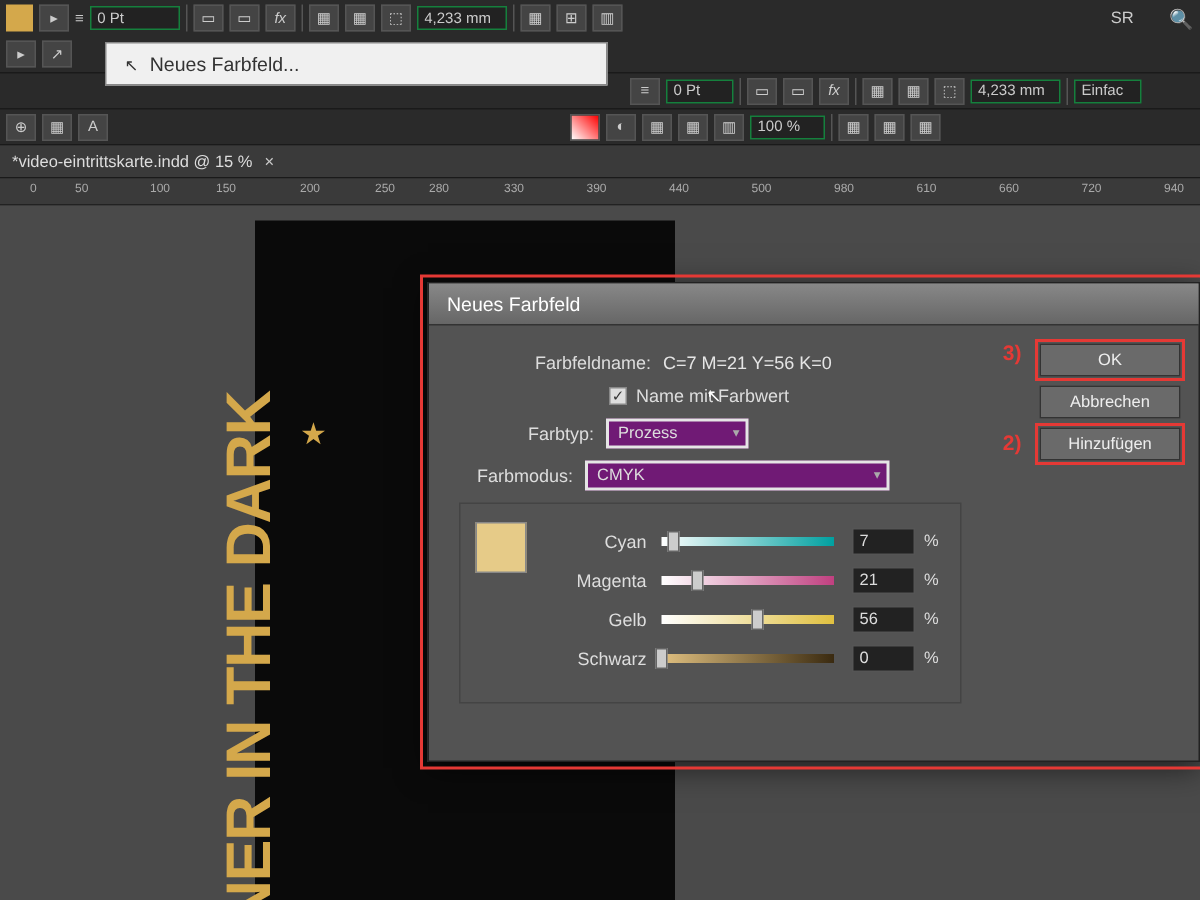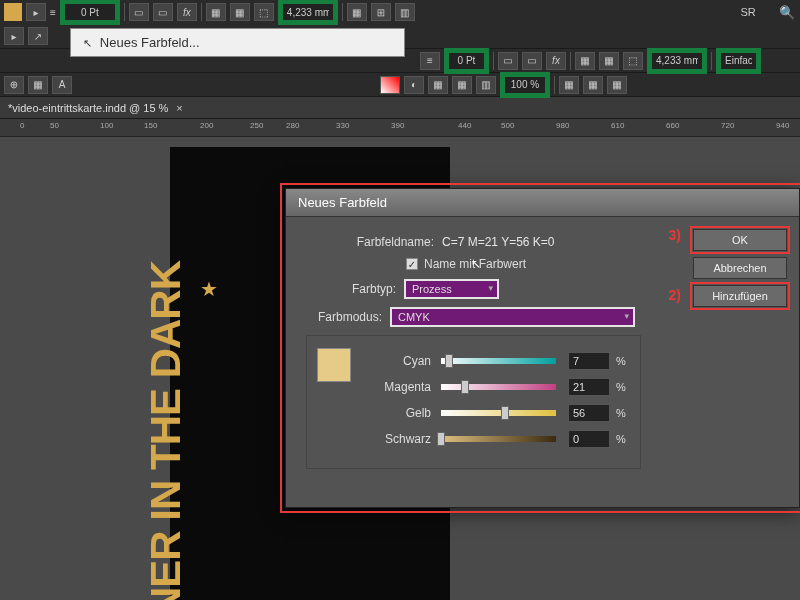--- a/index.html
+++ b/index.html
@@ -2,21 +2,21 @@
 <html><head>
   <meta charset="utf-8">
   <style>
     * { margin: 0; padding: 0; box-sizing: border-box; font-family: Tahoma, sans-serif; }
     body { width: 800px; height: 600px; background: #333; overflow: hidden; position: relative; }
     
     .toolbar { background: #2a2a2a; border-bottom: 1px solid #1a1a1a; }
     .toolbar-row { display: flex; align-items: center; height: 24px; padding: 0 4px; gap: 4px; }
     .toolbar-row2 { display: flex; align-items: center; height: 24px; padding: 0 4px; gap: 4px; border-top: 1px solid #1a1a1a; }
     .toolbar-btn { width: 20px; height: 18px; background: #444; border: 1px solid #555; display: inline-flex; align-items: center; justify-content: center; color: #ccc; font-size: 10px; }
-    .toolbar-input { background: #222; border: 5px solid #15803d; color: #ccc; font-size: 10px; height: 26px; padding: 0 4px; width: 60px; text-align: center; }
+    .toolbar-input { background: #222; border: 1px solid #15803d; color: #ccc; font-size: 10px; height: 16px; padding: 0 4px; width: 60px; }
     .toolbar-sep { width: 1px; height: 18px; background: #555; }
     .color-swatch { width: 18px; height: 18px; }
     .sr-label { color: #ccc; font-size: 11px; margin-left: auto; margin-right: 20px; }
     
     .dropdown-menu { position: absolute; top: 28px; left: 70px; background: #f0f0f0; border: 1px solid #888; width: 335px; z-index: 5; }
     .menu-item { padding: 6px 12px; font-size: 13px; color: #333; }
     .annotation-red { color: #e53935; font-size: 14px; font-weight: bold; position: absolute; }
     
     .doc-tab { background: #3a3a3a; display: flex; align-items: center; height: 22px; padding-left: 8px; border-bottom: 1px solid #1a1a1a; }
     .doc-tab-label { color: #ddd; font-size: 11px; }
@@ -34,21 +34,21 @@
     .dialog::before { content: ''; position: absolute; inset: -6px; border: 2px solid #e53935; pointer-events: none; }
     .dialog-title { background: linear-gradient(#888,#666); color: #fff; font-size: 13px; padding: 6px 12px; border-bottom: 1px solid #333; }
     .dialog-body { padding: 18px 20px; color: #ddd; font-size: 12px; position: relative; }
     .form-row { display: flex; align-items: center; margin-bottom: 8px; }
     .form-label { width: 110px; text-align: right; margin-right: 8px; }
     .form-value { color: #e5e5e5; }
     .checkbox { width: 12px; height: 12px; background: #ddd; border: 1px solid #888; margin-right: 6px; display: inline-flex; align-items: center; justify-content: center; color: #333; font-size: 10px; }
     .dropdown { background: #701a75; border: 2px solid #e5e5e5; color: #ddd; font-size: 11px; padding: 2px 1px 2px 6px; position: relative; }
     .dropdown::after { content: '▾'; position: absolute; right: 4px; top: 2px; color: #aaa; font-size: 9px; }
     .dd-short { width: 95px; }
-    .dd-long { width: 245px; }
+    .dd-long { width: 203px; }
     
     .slider-section { border: 1px solid #444; padding: 16px 12px 12px; margin-top: 8px; }
     .color-preview { width: 34px; height: 34px; background: #e6cb88; border: 1px solid #888; position: absolute; }
     .slider-row { display: flex; align-items: center; margin-bottom: 8px; margin-left: 56px; }
     .slider-label { width: 56px; text-align: right; margin-right: 10px; color: #ddd; font-size: 12px; }
     .slider-track { width: 115px; height: 6px; position: relative; margin-right: 12px; }
     .slider-cyan { background: linear-gradient(to right, #fff, #00a0a0); }
     .slider-magenta { background: linear-gradient(to right, #fff, #c04080); }
     .slider-yellow { background: linear-gradient(to right, #fff, #e0c040); }
     .slider-black { background: linear-gradient(to right, #e0c080, #3a2a10); }
@@ -141,21 +141,21 @@
 <div class="ruler">
   <span class="ruler-tick" style="left:20px">0</span>
   <span class="ruler-tick" style="left:50px">50</span>
   <span class="ruler-tick" style="left:100px">100</span>
   <span class="ruler-tick" style="left:144px">150</span>
   <span class="ruler-tick" style="left:200px">200</span>
   <span class="ruler-tick" style="left:250px">250</span>
   <span class="ruler-tick" style="left:286px">280</span>
   <span class="ruler-tick" style="left:336px">330</span>
   <span class="ruler-tick" style="left:391px">390</span>
-  <span class="ruler-tick" style="left:458px">440</span>
+  <span class="ruler-tick" style="left:446px">440</span>
   <span class="ruler-tick" style="left:501px">500</span>
   <span class="ruler-tick" style="left:556px">980</span>
   <span class="ruler-tick" style="left:611px">610</span>
   <span class="ruler-tick" style="left:666px">660</span>
   <span class="ruler-tick" style="left:721px">720</span>
   <span class="ruler-tick" style="left:776px">940</span>
 </div>
 
 <div class="canvas-area">
   <div class="document">

